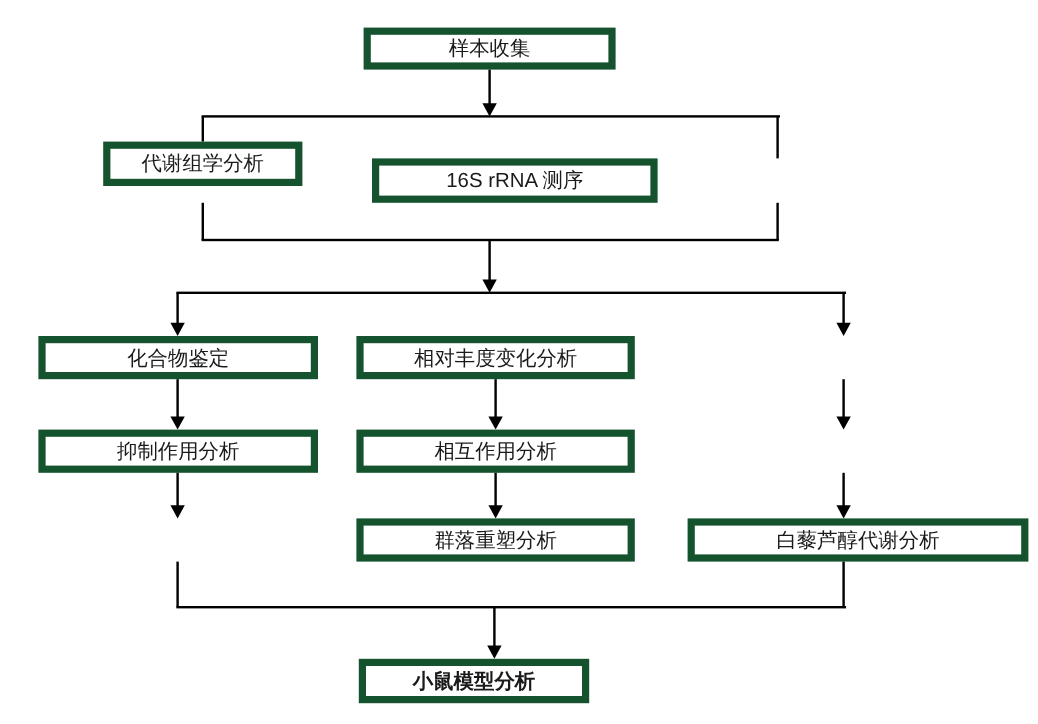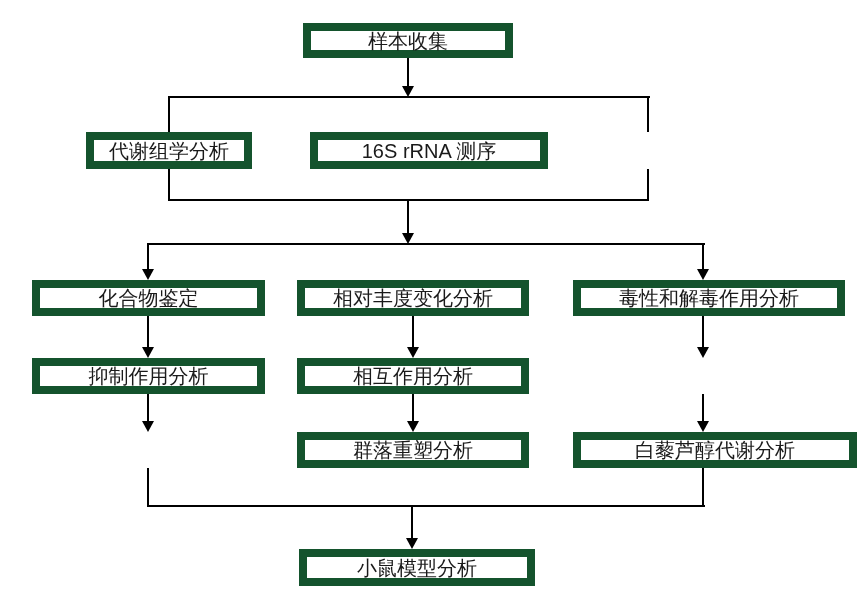--- a/index.html
+++ b/index.html
@@ -11,24 +11,24 @@
     position: relative;
     width: 865px;
     height: 603px;
     background: #ffffff;
     font-family: "Liberation Sans", "DejaVu Sans", sans-serif;
     overflow: hidden;
   }
   .node {
     position: absolute;
     box-sizing: border-box;
-    border: 8px solid #14532d;
+    border: 6px solid #14532d;
     background: #ffffff;
     color: #1a1a1a;
-    font-size: 20px;
+    font-size: 17px;
     line-height: 1;
     display: flex;
     align-items: center;
     justify-content: center;
     text-align: center;
     white-space: nowrap;
   }
   .vline {
     position: absolute;
     width: 2px;
@@ -55,39 +55,38 @@
 
   <div class="node" style="left:303px; top:23px; width:210px; height:35px;">样本收集</div>
 
   <div class="vline" style="left:407px; top:58px; height:30px;"></div>
   <div class="ahead" style="left:402px; top:86px;"></div>
 
   <div class="hline" style="left:168px; top:96px; width:482px;"></div>
   <div class="vline" style="left:168px; top:97px; height:35px;"></div>
   <div class="vline" style="left:647px; top:97px; height:35px;"></div>
 
-  <div class="node" style="left:86px; top:132px; width:166px; height:37px;">代谢组学分析</div>
+  <div class="node" style="left:86px; top:118px; width:166px; height:37px;">代谢组学分析</div>
   <div class="node" style="left:310px; top:132px; width:238px; height:37px;">16S rRNA 测序</div>
 
   <div class="vline" style="left:168px; top:169px; height:31px;"></div>
   <div class="vline" style="left:647px; top:169px; height:31px;"></div>
   <div class="hline" style="left:168px; top:199px; width:481px;"></div>
 
   <div class="vline" style="left:407px; top:200px; height:34px;"></div>
   <div class="ahead" style="left:402px; top:233px;"></div>
 
   <div class="hline" style="left:147px; top:243px; width:558px;"></div>
   <div class="vline" style="left:147px; top:244px; height:26px;"></div>
   <div class="ahead" style="left:142px; top:269px;"></div>
   <div class="vline" style="left:702px; top:244px; height:26px;"></div>
   <div class="ahead" style="left:697px; top:269px;"></div>
 
   <div class="node" style="left:32px; top:280px; width:233px; height:36px;text-align:center;">化合物鉴定</div>
   <div class="node" style="left:297px; top:280px; width:232px; height:36px;">相对丰度变化分析</div>
-  <div class="node" style="left:573px; top:280px; width:272px; height:36px;">毒性和解毒作用分析</div>
 
   <div class="vline" style="left:147px; top:316px; height:32px;"></div>
   <div class="ahead" style="left:142px; top:347px;"></div>
   <div class="vline" style="left:412px; top:316px; height:32px;"></div>
   <div class="ahead" style="left:407px; top:347px;"></div>
   <div class="vline" style="left:702px; top:316px; height:32px;"></div>
   <div class="ahead" style="left:697px; top:347px;"></div>
 
   <div class="node" style="left:297px; top:358px; width:232px; height:36px;">相互作用分析</div>
   <div class="node" style="left:32px; top:358px; width:233px; height:36px;">抑制作用分析</div>
@@ -102,15 +101,15 @@
   <div class="node" style="left:297px; top:432px; width:232px; height:36px;">群落重塑分析</div>
   <div class="node" style="left:573px; top:432px; width:284px; height:36px;">白藜芦醇代谢分析</div>
 
   <div class="vline" style="left:147px; top:468px; height:38px;"></div>
   <div class="vline" style="left:702px; top:468px; height:38px;"></div>
   <div class="hline" style="left:147px; top:505px; width:558px;"></div>
 
   <div class="vline" style="left:411px; top:506px; height:33px;"></div>
   <div class="ahead" style="left:406px; top:538px;"></div>
 
-  <div class="node" style="left:299px; top:549px; width:236px; height:37px;">小鼠模型分析</div>
+  <div class="node" style="left:299px; top:549px; width:192px; height:37px;font-weight:bold;">小鼠模型分析</div>
 
 </div>
 
 </body></html>

